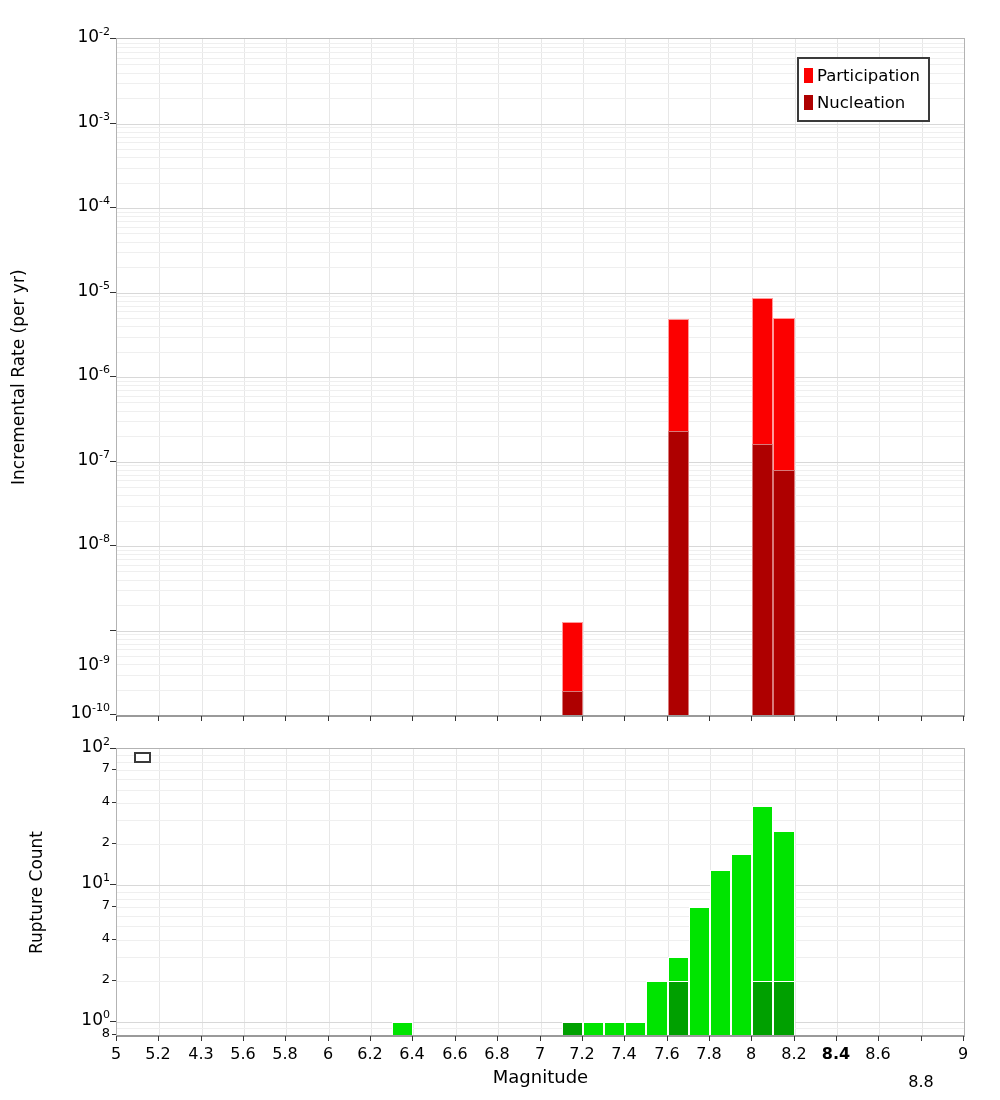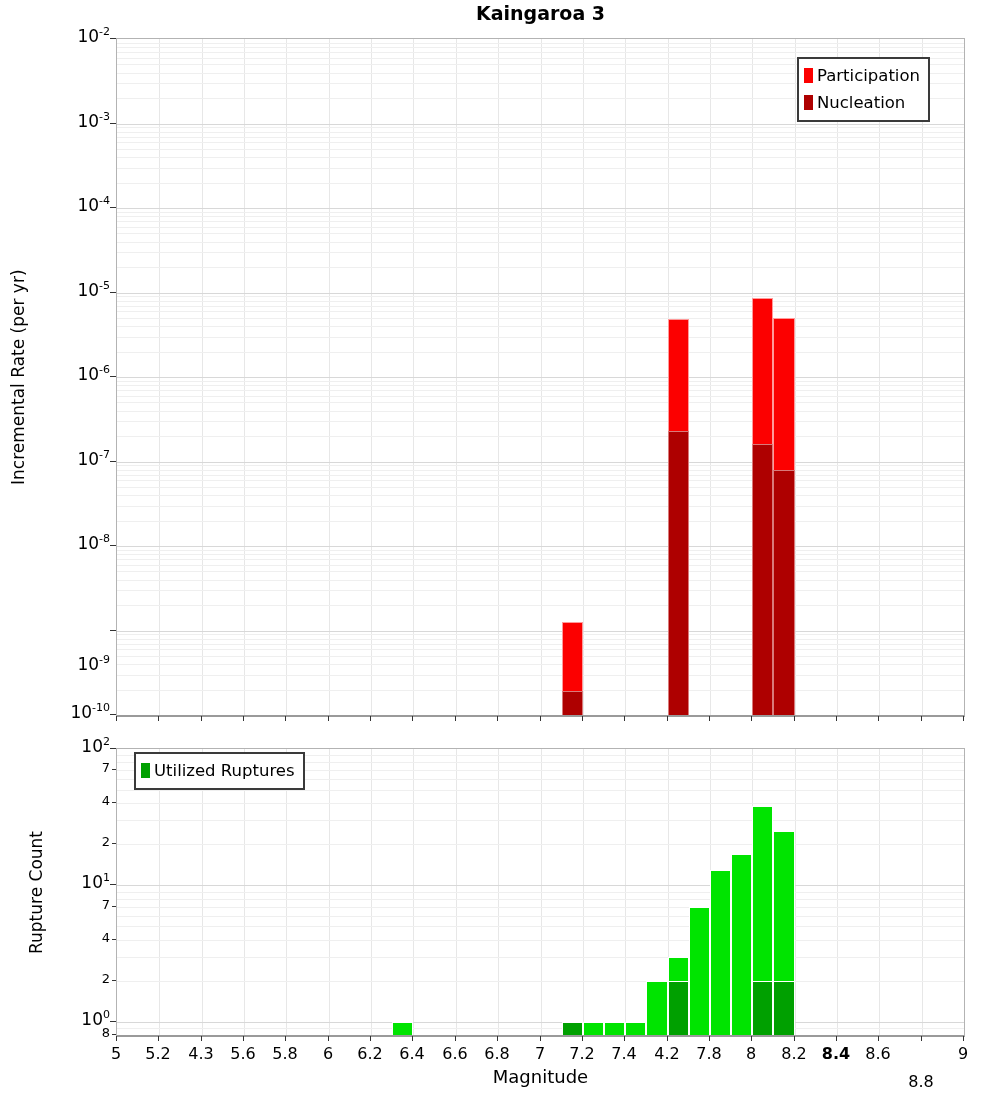--- a/index.html
+++ b/index.html
@@ -49,21 +49,20 @@
   }
   #legend-top{left:797px; top:57px;}
   #legend-bottom{left:134px; top:752px;}
   .legend .li{display:flex; align-items:center; font-size:16.5px; line-height:27px;}
   .legend .sw{display:inline-block; width:9px; height:15px; margin-right:4px; flex:0 0 auto;}
 </style>
 </head>
 <body>
 
 <div class="fig">
-  <div class="title">Kaingaroa 3</div>
 
   <div class="ylab" id="ylab-top">Incremental Rate (per yr)</div>
   <div class="ylab" id="ylab-bottom">Rupture Count</div>
   <div class="xlab">Magnitude</div>
 
   <div class="panel" id="panel-top">
       <div class="gl-v" style="left: 42px; background: rgb(231, 231, 231);"></div>
       <div class="gl-v" style="left: 85px; background: rgb(231, 231, 231);"></div>
       <div class="gl-v" style="left: 127px; background: rgb(231, 231, 231);"></div>
       <div class="gl-v" style="left: 169px; background: rgb(231, 231, 231);"></div>
@@ -224,24 +223,20 @@
       <span class="sw" style="background: rgb(252, 0, 0);"></span>
       <span>Participation</span>
     </div>
     <div class="li">
       <span class="sw" style="background: rgb(174, 0, 0);"></span>
       <span>Nucleation</span>
     </div>
   </div>
 
   <div class="legend" id="legend-bottom">
-    <div class="li">
-      <span class="sw" style="background: rgb(0, 160, 0);"></span>
-      <span>Utilized Ruptures</span>
-    </div>
   </div>
 <div class="ytick-label" style="top: 27px;">10<sup>-2</sup></div>
     <div class="tickmark" style="left: 110px; width: 6px; height: 1px; top: 38px;"></div>
     <div class="ytick-label" style="top: 112px;">10<sup>-3</sup></div>
     <div class="tickmark" style="left: 110px; width: 6px; height: 1px; top: 123px;"></div>
     <div class="ytick-label" style="top: 196px;">10<sup>-4</sup></div>
     <div class="tickmark" style="left: 110px; width: 6px; height: 1px; top: 207px;"></div>
     <div class="ytick-label" style="top: 281px;">10<sup>-5</sup></div>
     <div class="tickmark" style="left: 110px; width: 6px; height: 1px; top: 292px;"></div>
     <div class="ytick-label" style="top: 365px;">10<sup>-6</sup></div>
@@ -315,21 +310,21 @@
     <div class="xtick-label" style="left: 455px;">6.6</div>
     <div class="tickmark" style="top: 1036px; height: 5px; width: 1px; left: 497px;"></div>
     <div class="xtick-label" style="left: 497px;">6.8</div>
     <div class="tickmark" style="top: 1036px; height: 5px; width: 1px; left: 540px;"></div>
     <div class="xtick-label" style="left: 540px;">7</div>
     <div class="tickmark" style="top: 1036px; height: 5px; width: 1px; left: 582px;"></div>
     <div class="xtick-label" style="left: 582px;">7.2</div>
     <div class="tickmark" style="top: 1036px; height: 5px; width: 1px; left: 624px;"></div>
     <div class="xtick-label" style="left: 624px;">7.4</div>
     <div class="tickmark" style="top: 1036px; height: 5px; width: 1px; left: 667px;"></div>
-    <div class="xtick-label" style="left: 667px;">4.2</div>
+    <div class="xtick-label" style="left: 667px;">7.6</div>
     <div class="tickmark" style="top: 1036px; height: 5px; width: 1px; left: 709px;"></div>
     <div class="xtick-label" style="left: 709px;">7.8</div>
     <div class="tickmark" style="top: 1036px; height: 5px; width: 1px; left: 751px;"></div>
     <div class="xtick-label" style="left: 751px;">8</div>
     <div class="tickmark" style="top: 1036px; height: 5px; width: 1px; left: 794px;"></div>
     <div class="xtick-label" style="left: 794px;">8.2</div>
     <div class="tickmark" style="top: 1036px; height: 5px; width: 1px; left: 836px;"></div>
     <div class="xtick-label" style="left: 836px; font-weight: bold;">8.4</div>
     <div class="tickmark" style="top: 1036px; height: 5px; width: 1px; left: 878px;"></div>
     <div class="xtick-label" style="left: 878px;">8.6</div>

